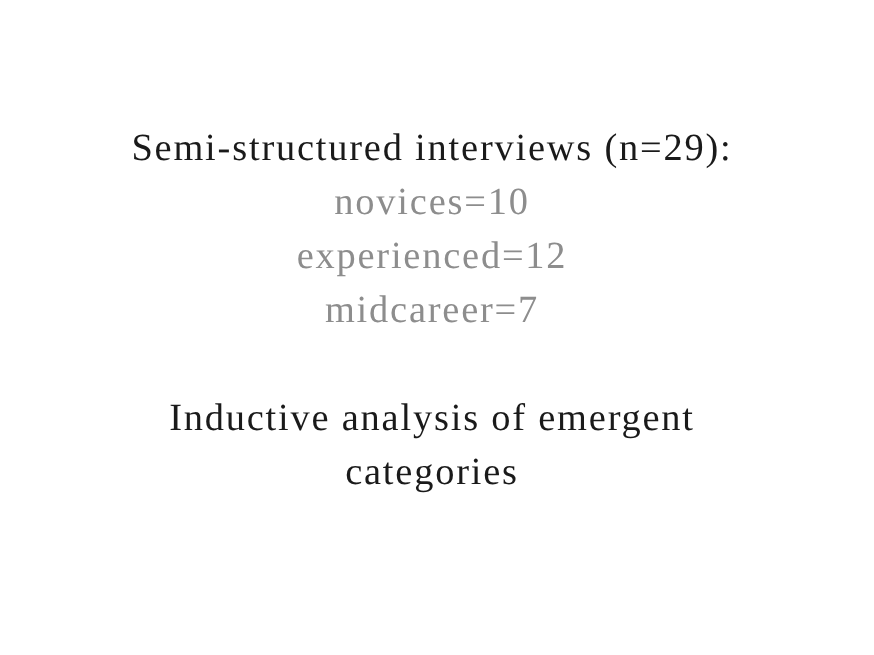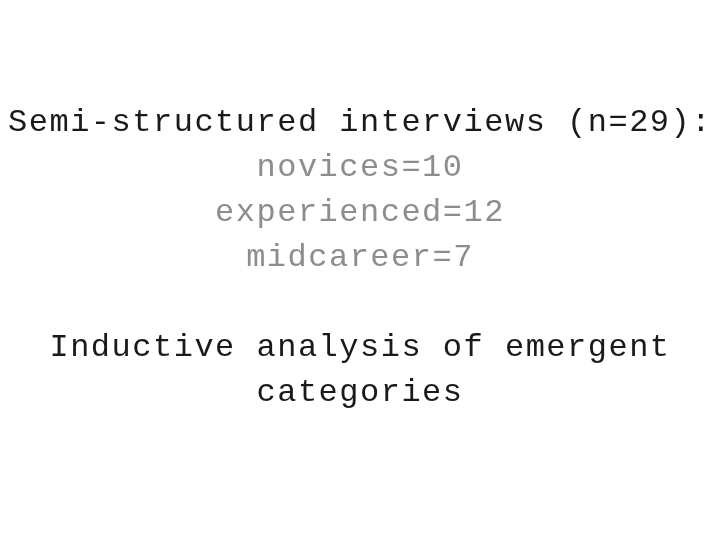--- a/index.html
+++ b/index.html
@@ -10,21 +10,21 @@
   body {
     width: 728px;
     height: 546px;
     overflow: hidden;
   }
   .slide {
     position: relative;
     width: 728px;
     height: 546px;
     background: var(--bg, #ffffff);
-    font-family: Liberation Mono, monospace;
+    font-family: Liberation Serif, serif;
   }
   .textblock {
     position: absolute;
     top: 100px;
     left: -4px;
     width: 728px;
     text-align: center;
     font-size: 32px;
     line-height: 45px;
     letter-spacing: 1.5px;

